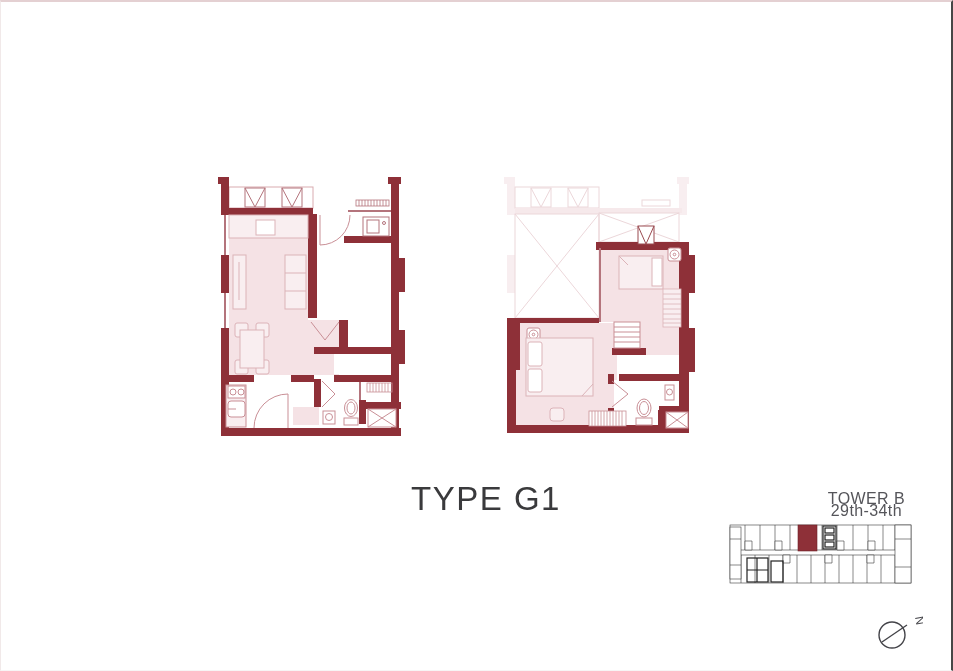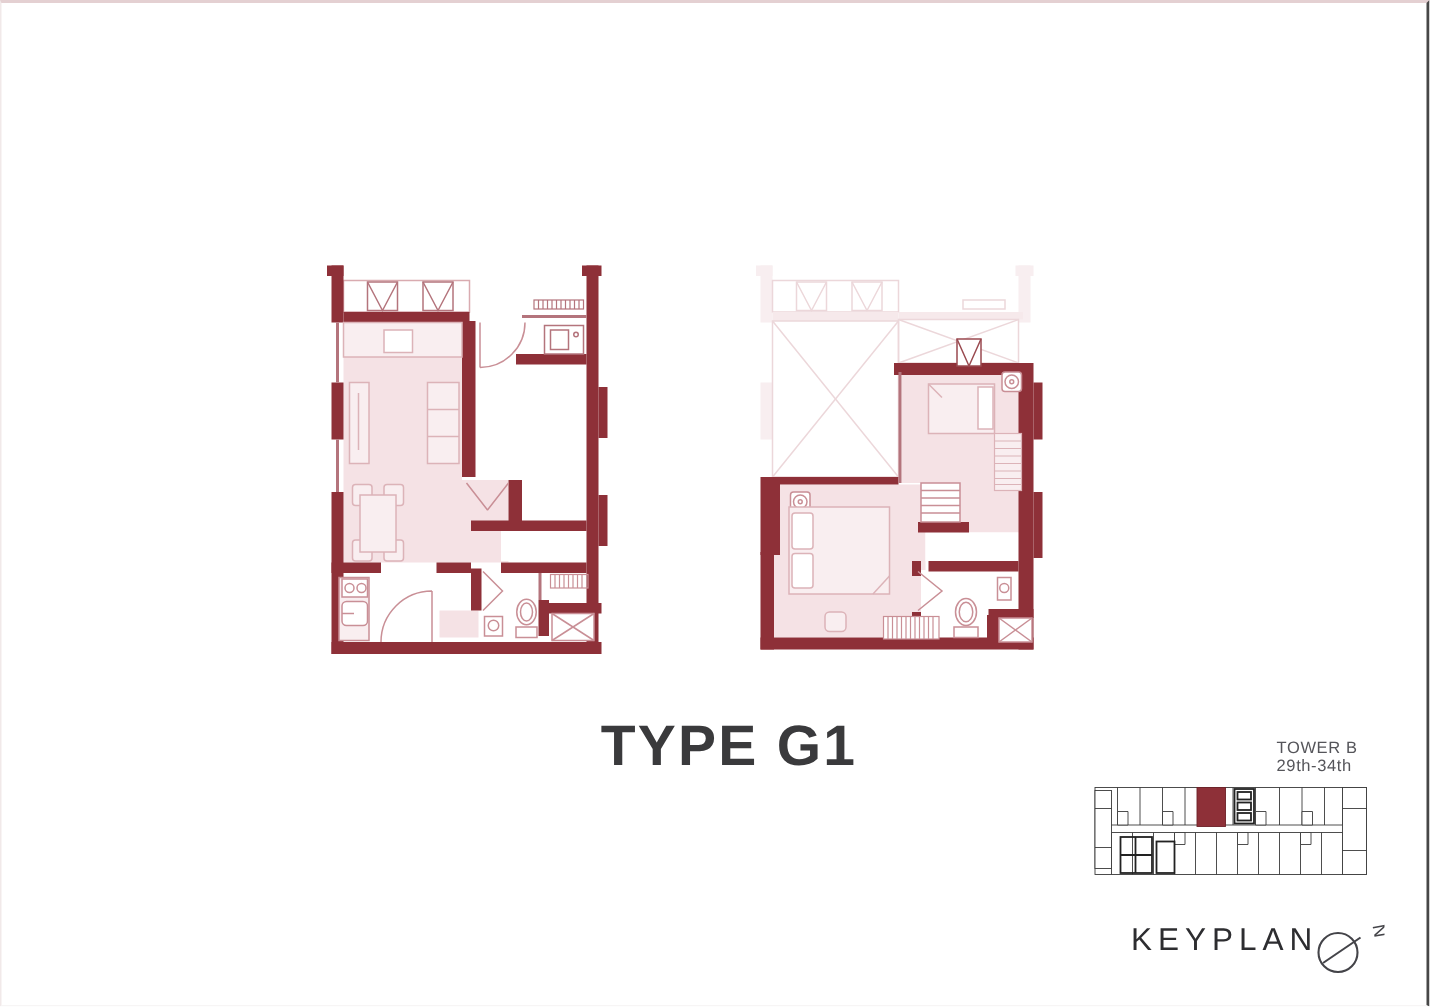--- a/index.html
+++ b/index.html
@@ -6,25 +6,25 @@
   #canvas{
     position:relative;width:953px;height:671px;background:#ffffff;overflow:hidden;
     box-sizing:border-box;
     border-top:2px solid #e4d0d2;border-left:1px solid #f1e9e9;
     border-right:2px solid #474747;border-bottom:1px solid #f7f5f5;
     font-family:"Liberation Sans", sans-serif;
   }
   .abs{position:absolute;}
   #unit-title{
     left:355px;top:478px;width:260px;text-align:center;
-    color:#3a3a3c;font-size:38px;line-height:37px;letter-spacing:1.5px;font-weight:700;
+    color:#3a3a3c;font-size:33px;line-height:37px;letter-spacing:1.5px;font-weight:400;
   }
   #tower-label{
-    right:46px;top:491px;text-align:left;color:#55555a;
-    font-size:11px;line-height:12px;letter-spacing:0.4px;
+    right:46px;top:491px;text-align:center;color:#55555a;
+    font-size:16px;line-height:12px;letter-spacing:0.4px;
   }
   #keyplan-caption{
     left:753px;top:613px;color:#2d2d30;font-size:21px;letter-spacing:4px;font-weight:400;
   }
   svg{display:block;}
 </style>
 </head>
 <body>
 
 <div id="canvas">
@@ -307,21 +307,20 @@
         <path d="M20 51 h21 M30 39 v24"></path>
         <rect x="44" y="42" width="12" height="21"></rect>
       </g>
 
       <g>
         <rect x="71" y="6" width="19" height="26" fill="#8e3038" stroke="#6e2228" stroke-width="0.6"></rect>
       </g>
     </svg>
   </div>
 
-  <div id="keyplan-caption" class="abs">KEYPLAN</div>
 
   <div class="abs" style="left:866px;top:606px;">
     <svg width="56" height="48" viewBox="0 0 56 48">
       <circle cx="25" cy="27" r="13" fill="none" stroke="#444449" stroke-width="1.4"></circle>
       <line x1="15" y1="34" x2="40" y2="17" stroke="#444449" stroke-width="1.4"></line>
       <text x="0" y="0" transform="translate(48,9) rotate(80)" font-size="12" fill="#444449" font-family="Liberation Sans, sans-serif">N</text>
     </svg>
   </div>
 
 </div>

